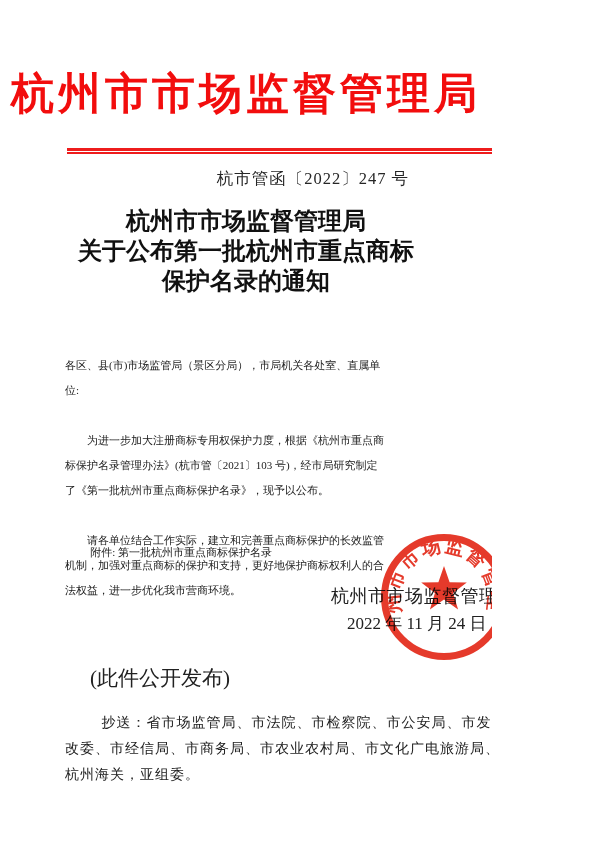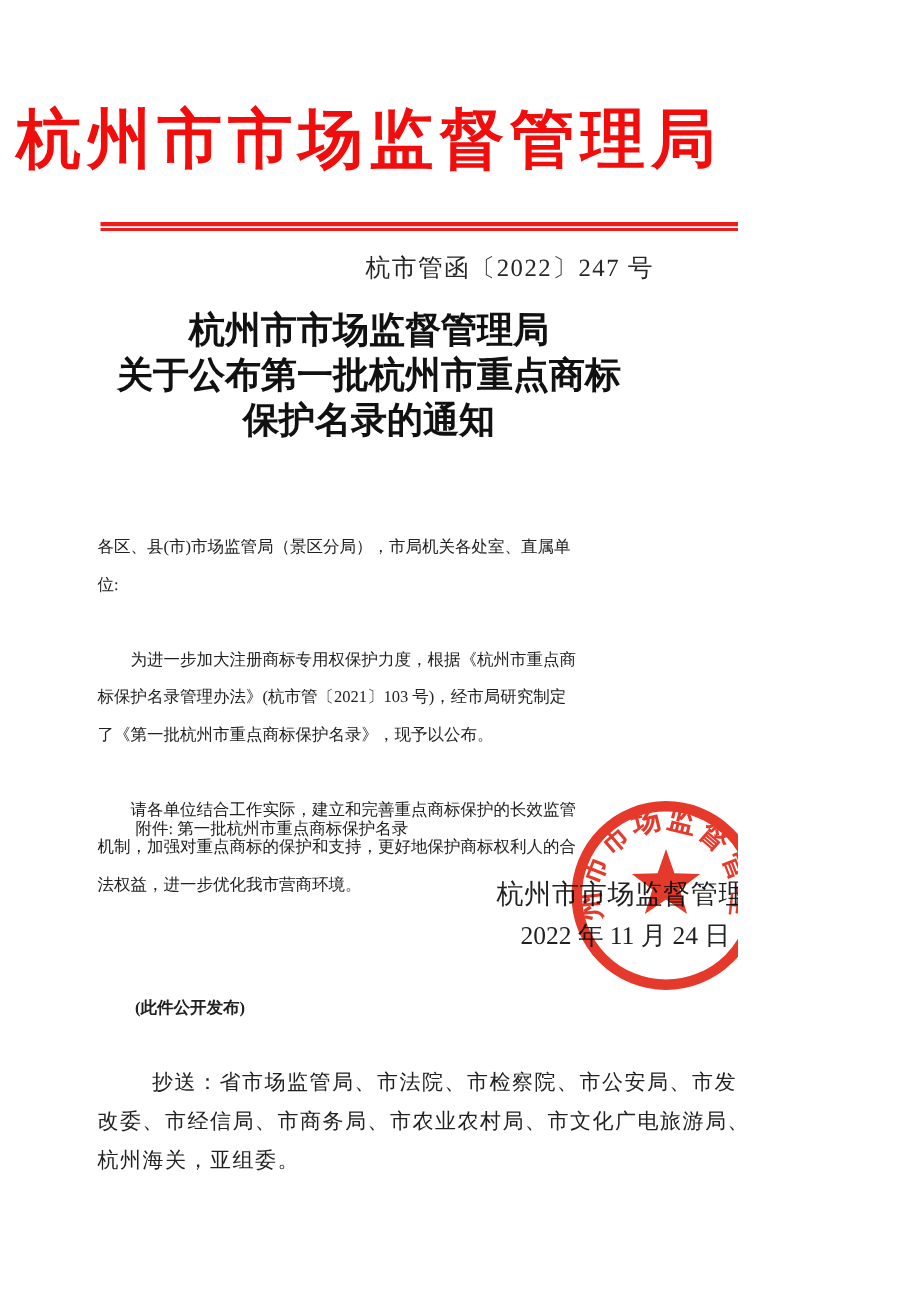--- a/index.html
+++ b/index.html
@@ -19,21 +19,21 @@
     letter-spacing:4px;
     color:#f20d0d;
     line-height:1.1;
     white-space:nowrap;
   }
   .red-rule { position:absolute; top:148px; left:67px; width:477px; }
   .red-rule .thick { height:3px; background:#ee1c1c; }
   .red-rule .gap { height:1px; background:#ffffff; }
   .red-rule .thin { height:2px; background:#ee1c1c; }
   .doc-number {
-    position:absolute; top:168px; right:56px;
+    position:absolute; top:168px; right:83px;
     font-size:16.5px; color:#262626;
     letter-spacing:1px;
   }
   .doc-title {
     position:absolute; top:206px; left:0; right:0;
     text-align:center;
     font-size:24px; font-weight:bold; color:#111111;
     line-height:30px;
   }
   .body-text {
@@ -58,22 +58,21 @@
     white-space:nowrap;
   }
   .seal {
     position:absolute; left:374px; top:527px;
     width:140px; height:140px;
     mix-blend-mode:multiply;
     opacity:0.93;
   }
   .public-note {
     position:absolute; top:664px; left:90px;
-    font-size:11px;
-    font-weight:bold;
+    font-size:21px;
   }
   .cc-block {
     position:absolute; top:710px; left:65px; width:486px;
     font-size:14px; line-height:26px;
     letter-spacing:1px;
     text-indent:2.6em;
     white-space:pre-line;
   }
   .page-number {
     position:absolute; top:795px; left:501px; width:46px;

